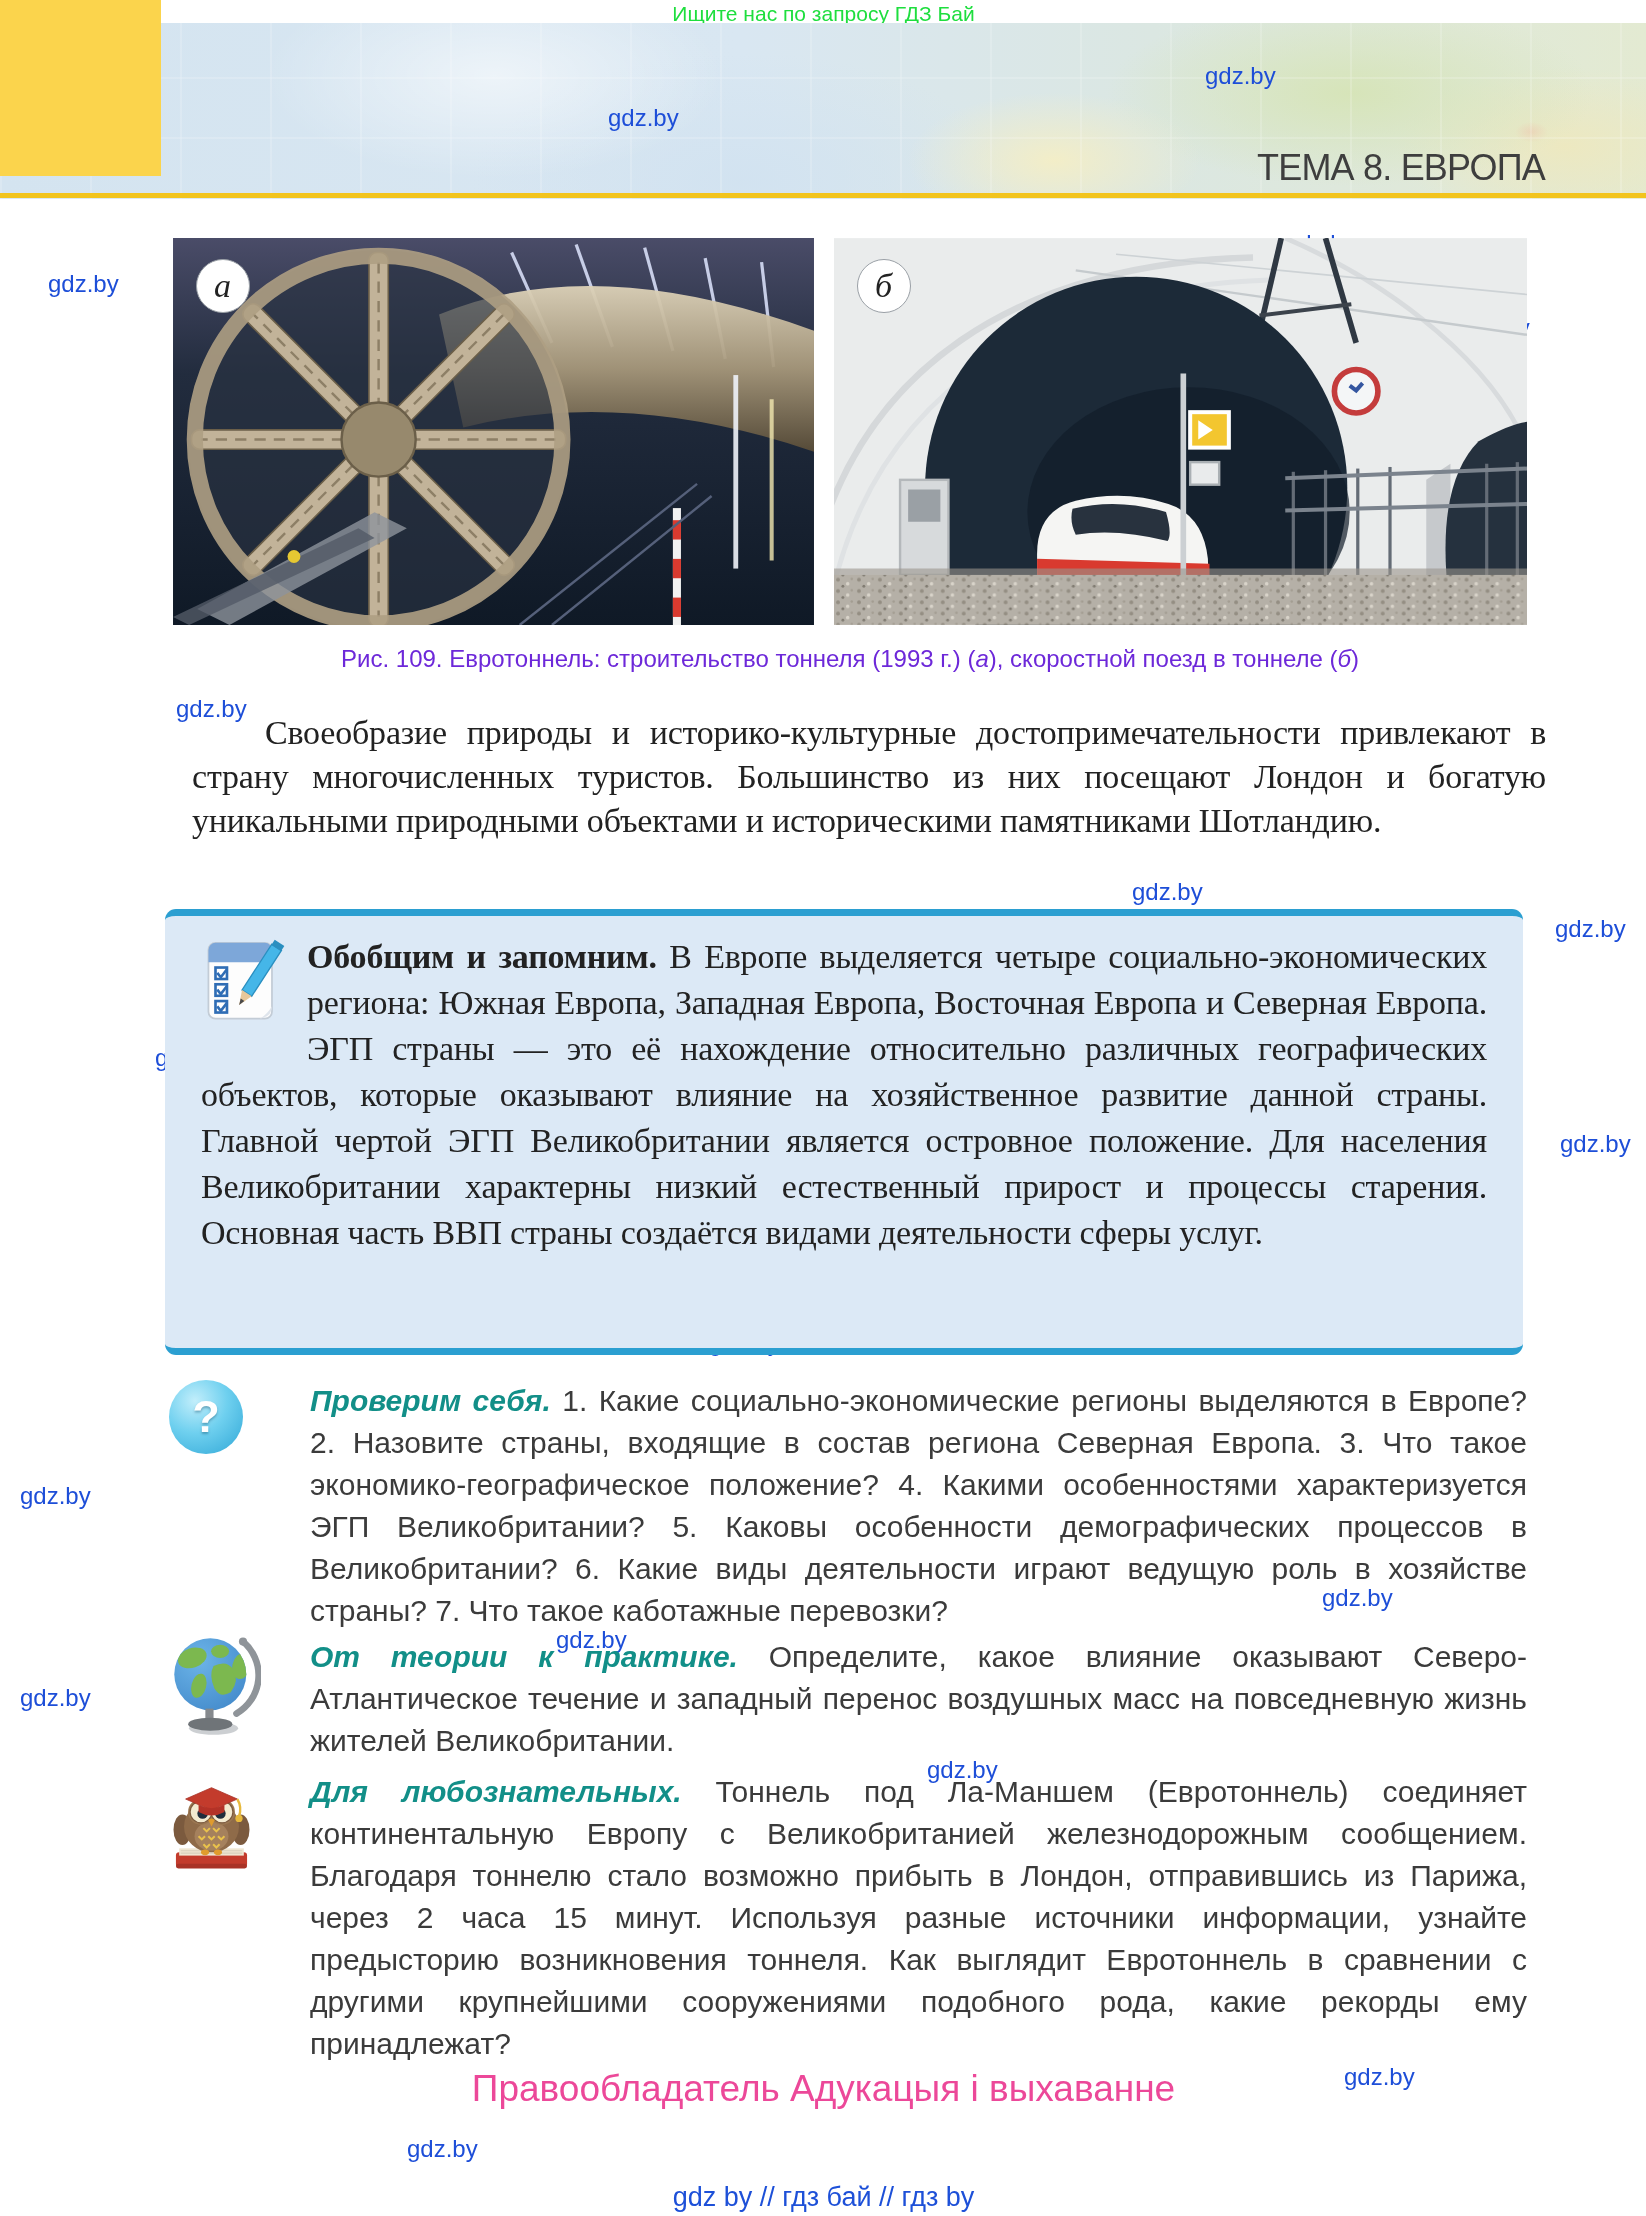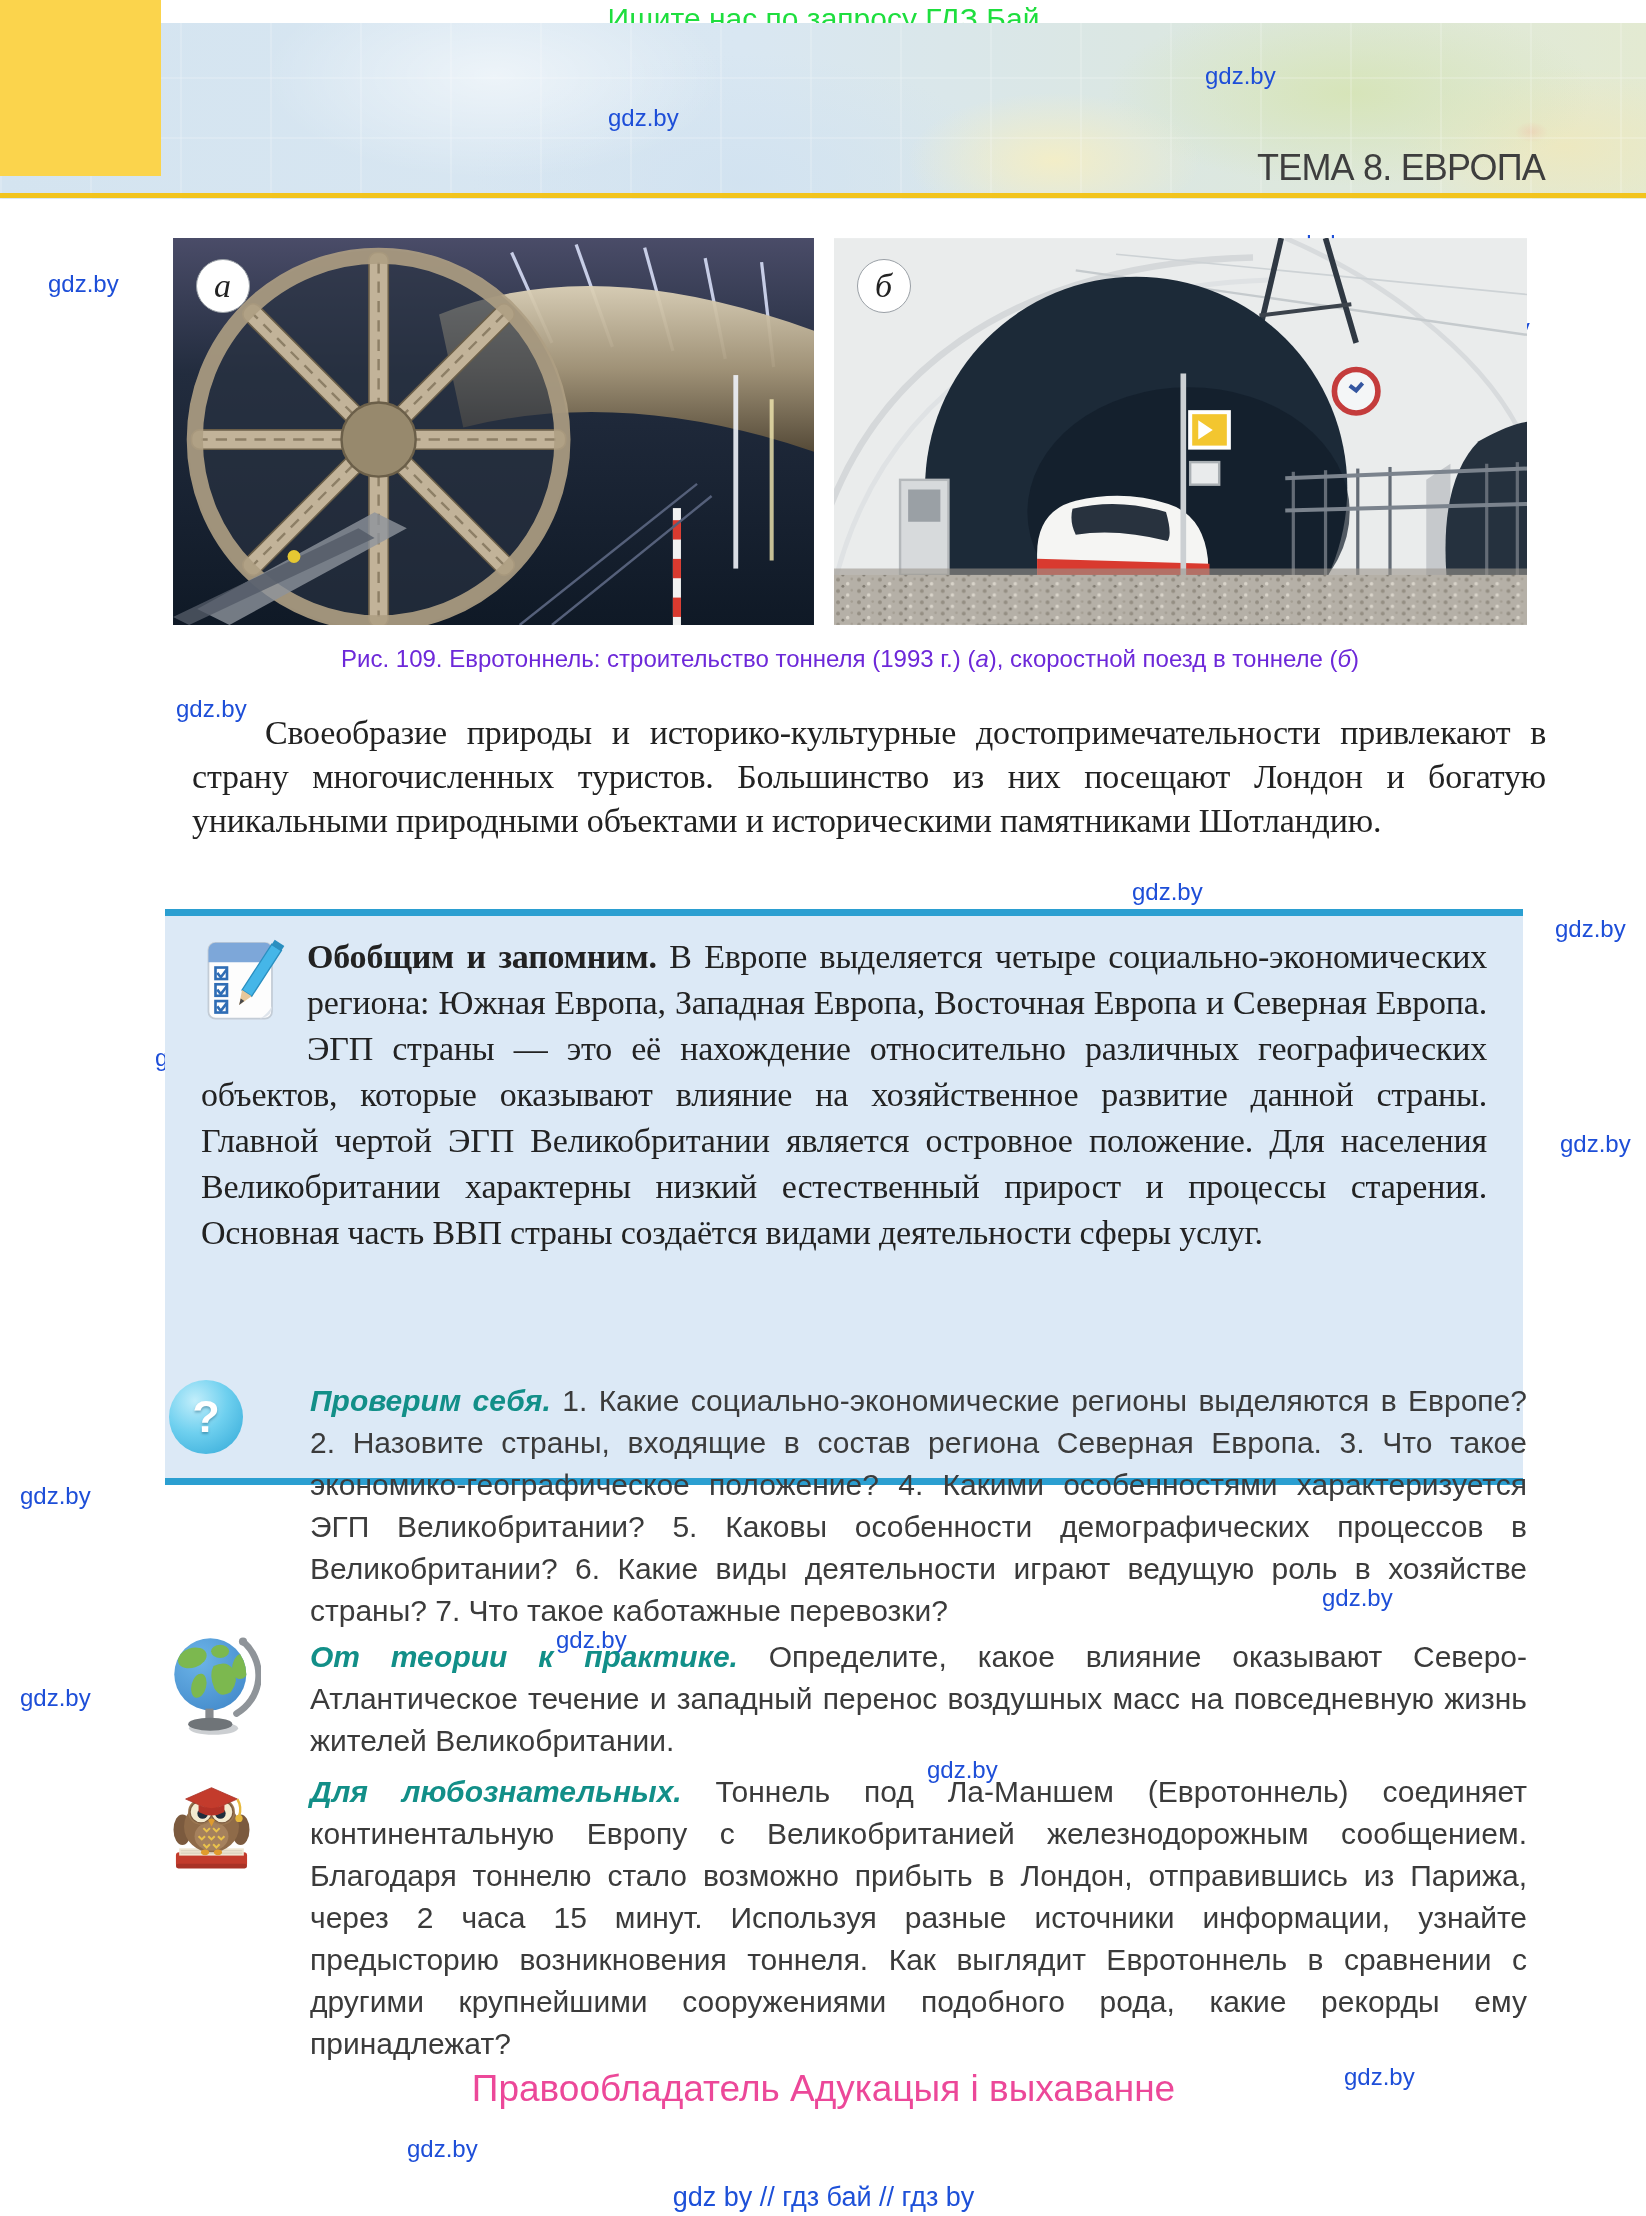--- a/index.html
+++ b/index.html
@@ -1,21 +1,21 @@
 <!DOCTYPE html>
 <html style="font-size:13px"><head>
 <meta charset="utf-8">
 <style>
   html,body{margin:0;padding:0;background:#ffffff;}
   .page{position:relative;width:1647px;height:2216px;background:#ffffff;overflow:hidden;
         font-family:"Liberation Sans","DejaVu Sans",sans-serif;}
 
   
   .top-banner{position:absolute;top:1.6px;left:0;right:0;text-align:center;
-              font-size:30px;color:#1ede3e;}
+              font-size:21px;color:#1ede3e;}
 
   
   .header-band{position:absolute;top:22.6px;left:0;width:1647px;height:176px;
     background:
       radial-gradient(ellipse 210px 97px at 64% 78%, rgba(244,238,198,.95), rgba(244,238,198,0) 70%),
       radial-gradient(ellipse 338px 129px at 82% 40%, rgba(214,228,183,.95), rgba(214,228,183,0) 72%),
       radial-gradient(ellipse 242px 113px at 95% 70%, rgba(238,232,190,.9), rgba(238,232,190,0) 70%),
       radial-gradient(ellipse 21px 13px at 93% 62%, rgba(240,162,170,.85), rgba(240,162,170,0) 80%),
       radial-gradient(ellipse 306px 137px at 30% 30%, rgba(255,255,255,.55), rgba(255,255,255,0) 75%),
       radial-gradient(ellipse 338px 161px at 45% 90%, rgba(209,226,240,.9), rgba(209,226,240,0) 80%),
@@ -57,23 +57,23 @@
   .caption{position:absolute;top:645px;left:173px;width:1354px;text-align:center;
            font-size:24px;color:#6d28d9;}
   .caption .it{font-style:italic;}
 
   
   .intro{position:absolute;top:711px;left:173px;width:1354px;
       font-family:"Liberation Serif","DejaVu Serif",serif;font-size:34px;line-height:44px;
       color:#222;text-align:justify;text-indent:73px;letter-spacing:-0.2px;margin-left:19px;}
 
   
-  .summary-box{position:absolute;top:909px;left:165px;width:1358px;height:576px;box-sizing:border-box;
+  .summary-box{position:absolute;top:909px;left:165px;width:1358px;height:446px;box-sizing:border-box;
       background:#dce9f6;border-top:7.3px solid #2b9fd1;border-bottom:7.3px solid #2b9fd1;
-      padding:17.7px 36px 0 36px;}
+      padding:17.7px 36px 0 36px;border-radius:11px;}
   .summary-box .icon-float{float:left;width:106px;height:137px;}
   .summary-text{font-family:"Liberation Serif","DejaVu Serif",serif;font-size:34px;line-height:46px;
       color:#222;text-align:justify;letter-spacing:-0.2px;}
   .summary-text .lead{font-weight:bold;}
 
   
   .section-text{position:absolute;left:310px;width:1217px;font-size:30px;line-height:42px;
       color:#3b3b3b;text-align:justify;}
   .section-text .head{color:#128f88;font-weight:bold;font-style:italic;}
   .sec-icon{position:absolute;}

